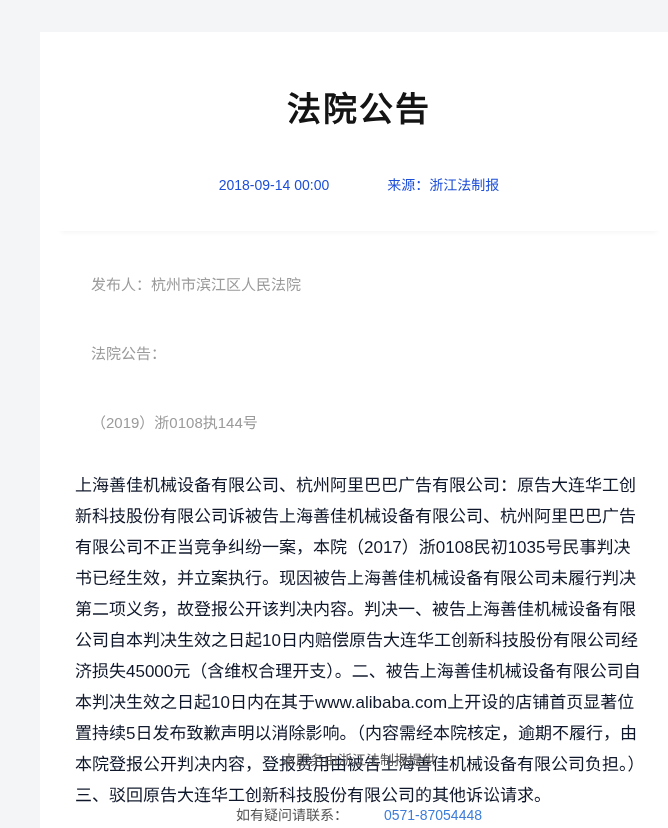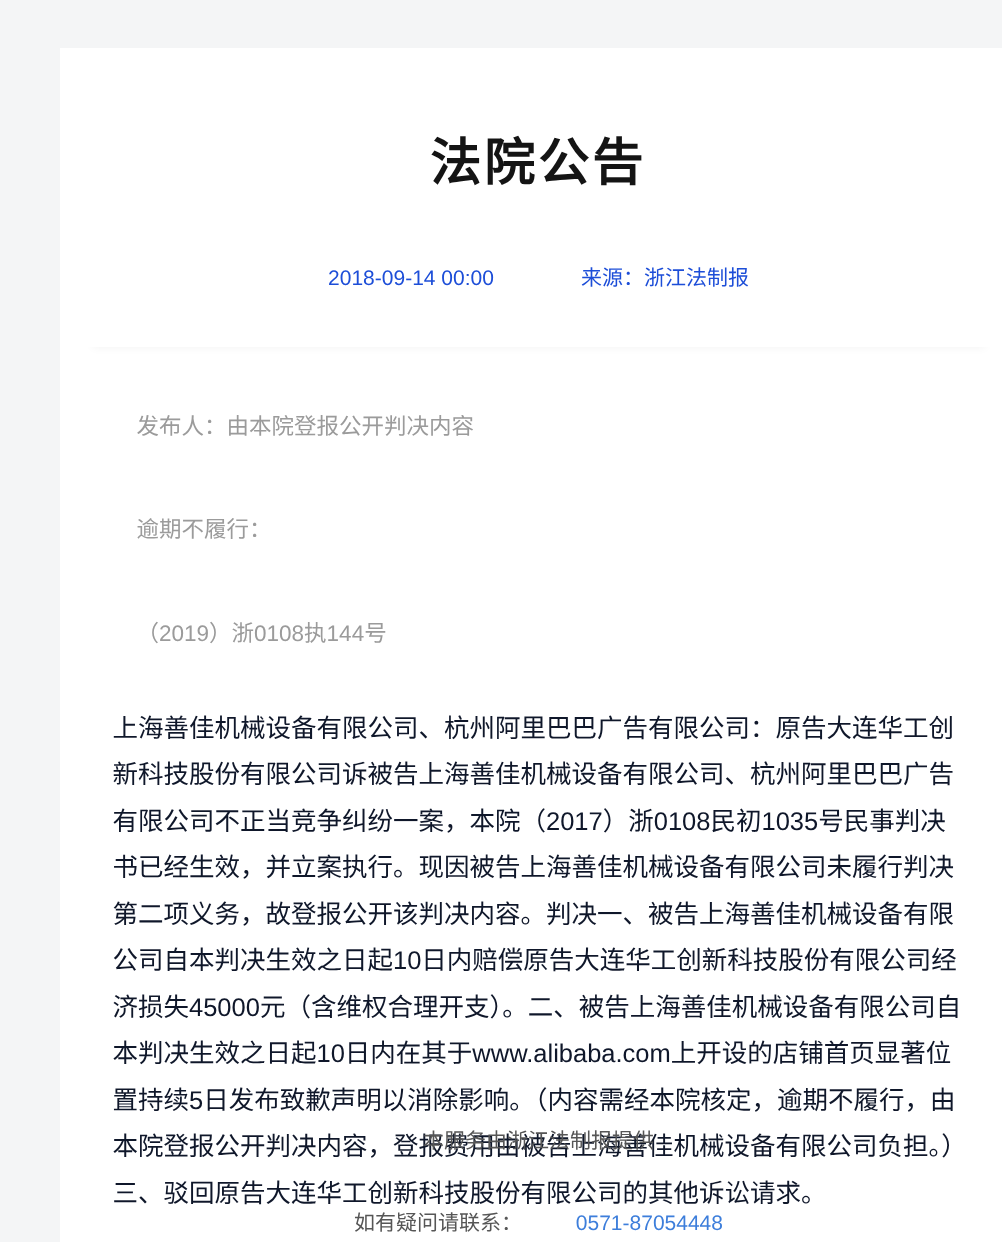--- a/index.html
+++ b/index.html
@@ -92,22 +92,22 @@
   <div class="card">
 
     <header class="doc-header">
       <h1 class="doc-title">法院公告</h1>
       <div class="dateline">
         <span>2018-09-14 00:00</span><span class="source">来源：浙江法制报</span>
       </div>
     </header>
 
     <section class="meta">
-      <p>发布人：由本院登报公开判决内容</p>
-      <p>逾期不履行：</p>
+      <p>发布人：杭州市滨江区人民法院</p>
+      <p>法院公告：</p>
       <p>（2019）浙0108执144号</p>
     </section>
 
     <article class="announcement">上海善佳机械设备有限公司、杭州阿里巴巴广告有限公司：原告大连华工创新科技股份有限公司诉被告上海善佳机械设备有限公司、杭州阿里巴巴广告有限公司不正当竞争纠纷一案，本院（2017）浙0108民初1035号民事判决书已经生效，并立案执行。现因被告上海善佳机械设备有限公司未履行判决第二项义务，故登报公开该判决内容。判决一、被告上海善佳机械设备有限公司自本判决生效之日起10日内赔偿原告大连华工创新科技股份有限公司经济损失45000元（含维权合理开支）。二、被告上海善佳机械设备有限公司自本判决生效之日起10日内在其于www.alibaba.com上开设的店铺首页显著位置持续5日发布致歉声明以消除影响。（内容需经本院核定，逾期不履行，由本院登报公开判决内容，登报费用由被告上海善佳机械设备有限公司负担。）三、驳回原告大连华工创新科技股份有限公司的其他诉讼请求。</article>
 
     <footer class="doc-footer">
       <p class="provider">本服务由浙江法制报提供</p>
       <p class="contact">
         <span>如有疑问请联系：</span>
         <a href="#" class="phone-link">0571-87054448</a>

